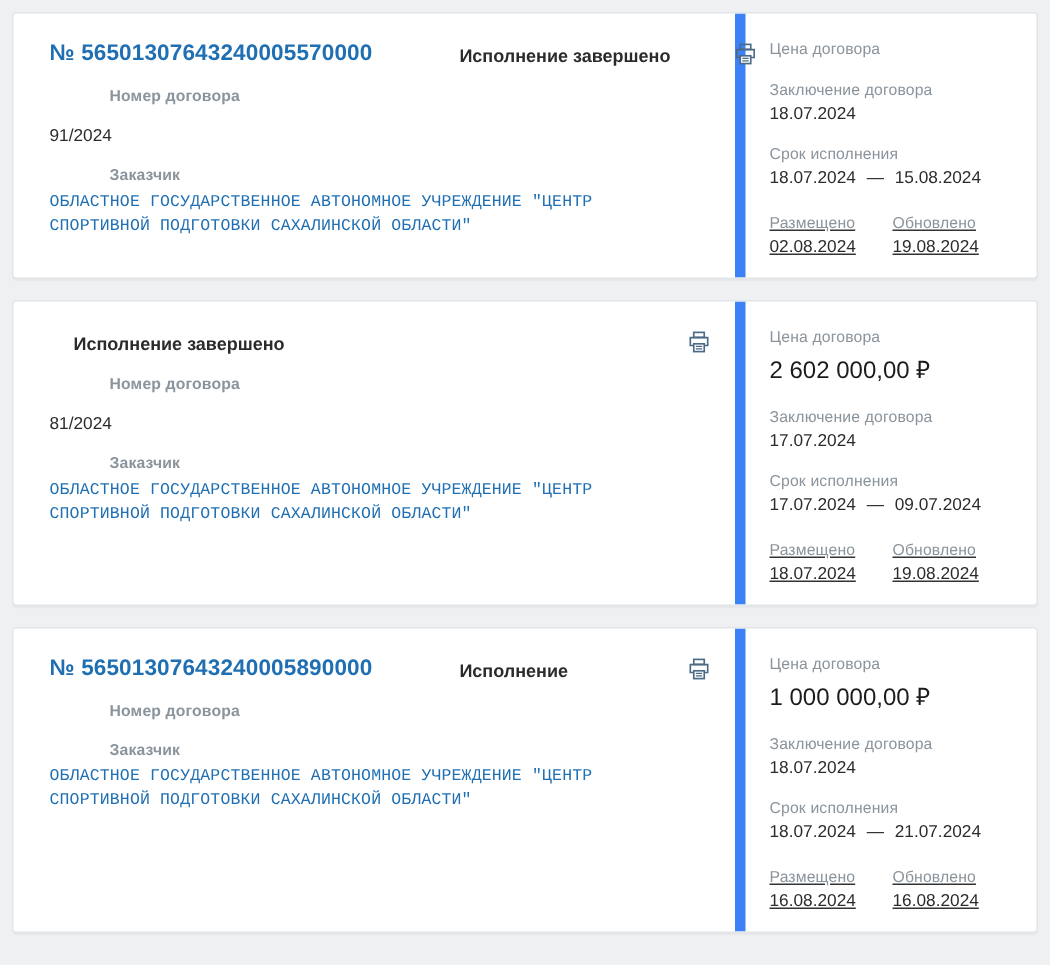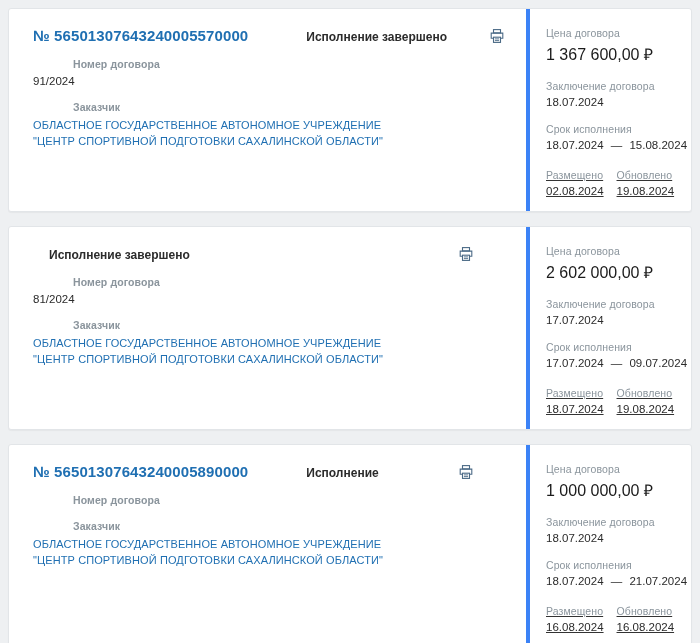--- a/index.html
+++ b/index.html
@@ -32,23 +32,22 @@
   .card-left {
     flex: 0 0 481px;
     width: 481px;
     box-sizing: border-box;
     padding: 18px 16px 14px 24px;
     position: relative;
   }
   .card-right {
     flex: 1 1 auto;
     box-sizing: border-box;
-    border-left: 4px solid #3b82f6;
+    border-left: 7px solid #3b82f6;
     padding: 18px 14px 14px 16px;
-    margin-left: 36px;
   }
   .top-row {
     display: flex;
     align-items: flex-start;
     gap: 42px;
   }
   .reg-number {
     color: #1f6fb2;
     font-size: 15px;
     font-weight: bold;
@@ -76,34 +75,35 @@
     margin-top: 14px;
   }
   .field-label {
     font-size: 10.5px;
     color: #8a949c;
     font-weight: bold;
     letter-spacing: 0.1px;
     padding-left: 40px;
   }
   .field-value {
-    margin-top: 5px;
+    margin-top: 15px;
     font-size: 11.5px;
     color: #2b2b2b;
   }
   .customer-link {
     margin-top: 5px;
     font-size: 11px;
     color: #1f6fb2;
     line-height: 1.45;
     letter-spacing: 0.1px;
     text-decoration: none;
     display: block;
     max-width: 380px;
     cursor: pointer;
+    font-family: Liberation Mono, monospace;
   }
   .r-label {
     font-size: 10.5px;
     color: #8a949c;
     letter-spacing: 0.1px;
   }
   .r-price {
     margin-top: 4px;
     font-size: 16px;
     color: #1b1b1b;
@@ -157,21 +157,20 @@
         <div class="field-value">91/2024</div>
       </div>
       <div class="field">
         <div class="field-label">Заказчик</div>
         <a class="customer-link">ОБЛАСТНОЕ ГОСУДАРСТВЕННОЕ АВТОНОМНОЕ УЧРЕЖДЕНИЕ "ЦЕНТР СПОРТИВНОЙ ПОДГОТОВКИ САХАЛИНСКОЙ ОБЛАСТИ"</a>
       </div>
     </div>
     <div class="card-right">
       <div>
         <div class="r-label">Цена договора</div>
-        <div class="r-price">1 367 600,00 ₽</div>
       </div>
       <div class="r-block">
         <div class="r-label">Заключение договора</div>
         <div class="r-value">18.07.2024</div>
       </div>
       <div class="r-block">
         <div class="r-label">Срок исполнения</div>
         <div class="r-value">
           <span>18.07.2024</span>
           <span class="dash">—</span>

